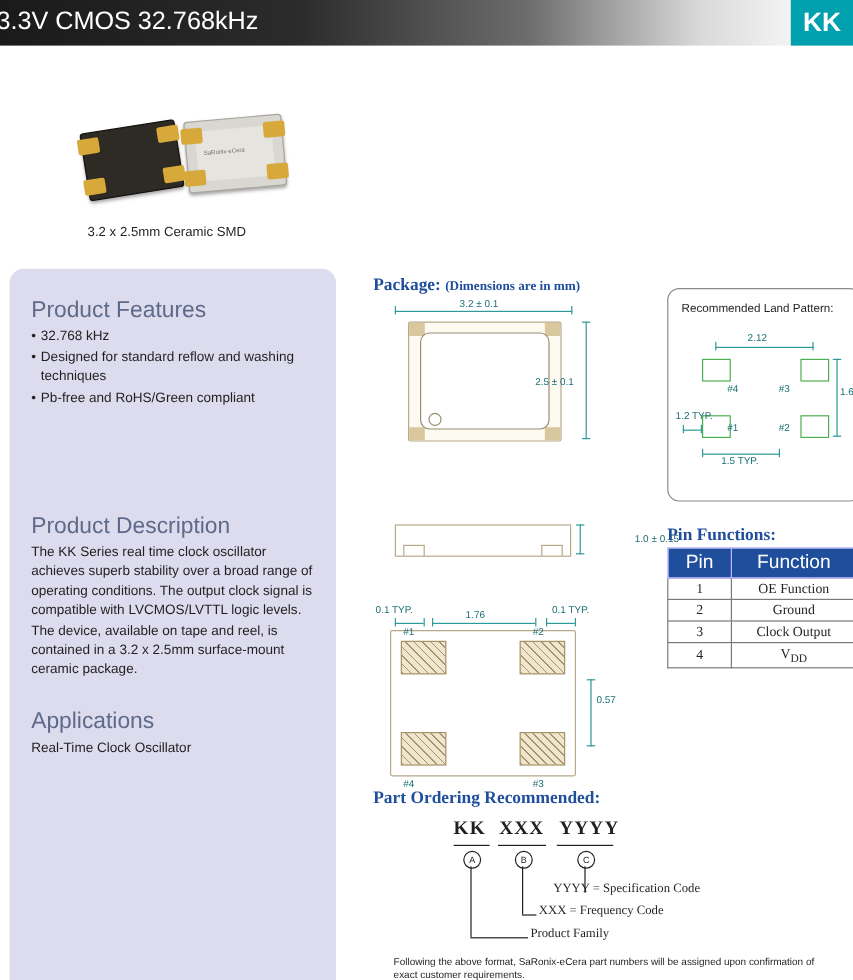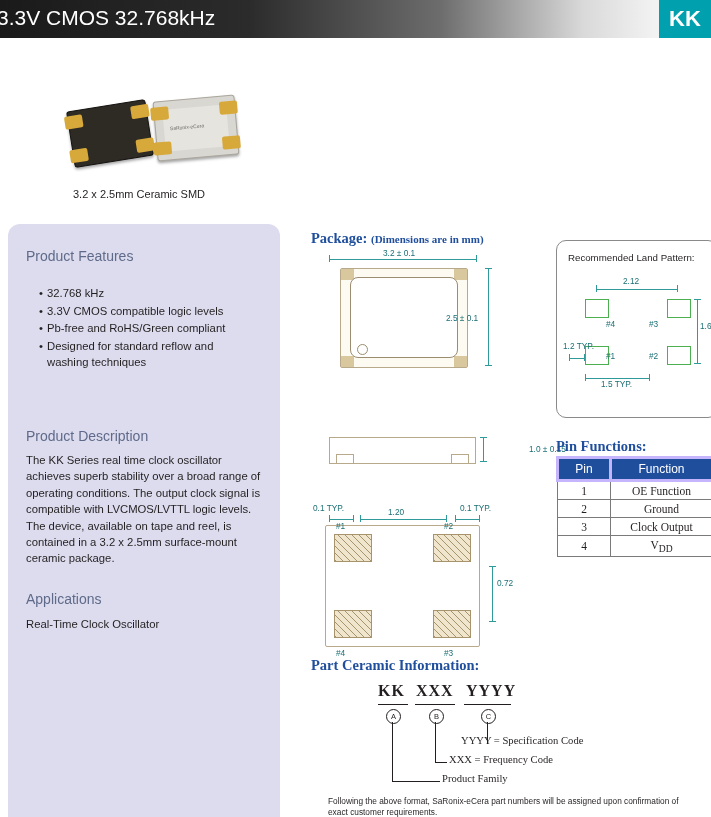--- a/index.html
+++ b/index.html
@@ -111,33 +111,33 @@
     position: absolute;
     left: 8px; top: 224px;
     width: 272px; height: 593px;
     background: #dcdcee;
     border-top-left-radius: 12px;
     border-top-right-radius: 12px;
   }
   .panel-heading {
     position: absolute;
     left: 18px;
-    font-size: 14px;
+    font-size: 19px;
     color: #5f6a8a;
   }
   .panel-body {
     position: absolute;
     left: 18px;
     width: 240px;
     font-size: 11.3px;
     line-height: 16.4px;
     color: #231f20;
   }
   ul.features {
-    margin: 13px; padding: 0;
+    margin: 0; padding: 0;
     list-style: none;
   }
   ul.features li {
     position: relative;
     padding-left: 8px;
     margin-bottom: 1px;
     font-size: 11.3px;
     line-height: 16.5px;
   }
   ul.features li::before {
@@ -288,23 +288,23 @@
     width: 158px;
     border-collapse: collapse;
     font-family: "Liberation Serif", serif;
     font-size: 11.5px;
   }
   table.pins th {
     background: #1f4e9c;
     color: #ffffff;
     font-weight: normal;
     padding: 3px 0;
-    border: 3px solid #c4b5fd;
+    border: 1px solid #c4b5fd;
     font-family: "Liberation Sans", sans-serif;
-    font-size: 12px;
+    font-size: 16px;
   }
   table.pins td {
     border: 1px solid #7a7a7a;
     text-align: center;
     padding: 2.5px 0;
     color: #231f20;
   }
   table.pins td.c1 { width: 52px; }
 
   
@@ -383,23 +383,22 @@
 </div>
 <div class="photo-caption">3.2 x 2.5mm Ceramic SMD</div>
 
 <div class="left-panel">
 
   <div class="panel-heading" style="top:24px;">Product Features</div>
 
   <div class="panel-body" style="top:48px;">
     <ul class="features">
       <li>32.768 kHz</li>
-      <li>3.3V CMOS compatible logic levels</li>
+      <li>Designed for standard reflow and washing techniques</li>
       <li>Pb-free and RoHS/Green compliant</li>
-      <li>Designed for standard reflow and washing techniques</li>
     </ul>
   </div>
 
   <div class="panel-heading" style="top:204px;">Product Description</div>
   <div class="panel-body" style="top:228px;">The KK Series real time clock oscillator achieves superb stability over a broad range of operating conditions. The output clock signal is compatible with LVCMOS/LVTTL logic levels.  The device, available on tape and reel, is contained in a 3.2 x 2.5mm surface-mount ceramic package.</div>
 
   <div class="panel-heading" style="top:367px;">Applications</div>
   <div class="panel-body" style="top:392px;">Real-Time Clock Oscillator</div>
 </div>
 
@@ -450,29 +449,29 @@
   <div class="dim-label" style="left:460px; top:503px;">0.1  TYP.</div>
   <div class="dim-line dim-h" style="left:329px; top:519px; width:24px;"></div>
   <div class="dim-line dim-h" style="left:360px; top:519px; width:86px;"></div>
   <div class="dim-line dim-h" style="left:455px; top:519px; width:24px;"></div>
   <div class="tick" style="left:329px; top:515px;"></div>
   <div class="tick" style="left:353px; top:515px;"></div>
   <div class="tick" style="left:360px; top:515px;"></div>
   <div class="tick" style="left:446px; top:515px;"></div>
   <div class="tick" style="left:455px; top:515px;"></div>
   <div class="tick" style="left:479px; top:515px;"></div>
-  <div class="dim-label" style="left:388px; top:507px;">1.20</div>
+  <div class="dim-label" style="left:388px; top:507px;">1.76</div>
   <div class="pinlabel" style="left:336px; top:521px;">#1</div>
   <div class="pinlabel" style="left:444px; top:521px;">#2</div>
   <div class="pinlabel" style="left:336px; top:648px;">#4</div>
   <div class="pinlabel" style="left:444px; top:648px;">#3</div>
   <div class="dim-line dim-v" style="left:492px; top:566px; height:56px;"></div>
   <div class="tick-h" style="left:489px; top:566px;"></div>
   <div class="tick-h" style="left:489px; top:621px;"></div>
-  <div class="dim-label" style="left:497px; top:578px;">0.72</div>
+  <div class="dim-label" style="left:497px; top:578px;">0.57</div>
 </div>
 
 <div class="land-box">
   <div class="land-title">Recommended Land Pattern:</div>
   <div class="lpad" style="left:28px; top:58px;"></div>
   <div class="lpad" style="left:110px; top:58px;"></div>
   <div class="lpad" style="left:28px; top:105px;"></div>
   <div class="lpad" style="left:110px; top:105px;"></div>
 
   <div class="dim-line dim-h" style="left:39px; top:48px; width:82px;"></div>
@@ -520,21 +519,21 @@
     <td class="c1">3</td>
     <td>Clock Output</td>
   </tr>
   <tr>
     <td class="c1">4</td>
     <td><span>V</span><sub>DD</sub></td>
   </tr>
 </tbody>
   </table>
 
-<div class="section-title order-title">Part Ceramic Information:</div>
+<div class="section-title order-title">Part Ordering Recommended:</div>
 
 <div class="order-code">KK</div>
 <div class="order-code" style="left:416px;">XXX</div>
 <div class="order-code" style="left:466px;">YYYY</div>
 
 <div class="ul-mark" style="left:378px; top:704px; width:30px;"></div>
 <div class="ul-mark" style="left:415px; top:704px; width:40px;"></div>
 <div class="ul-mark" style="left:464px; top:704px; width:47px;"></div>
 
 <div class="circ" style="left:386px; top:709px;">A</div>

